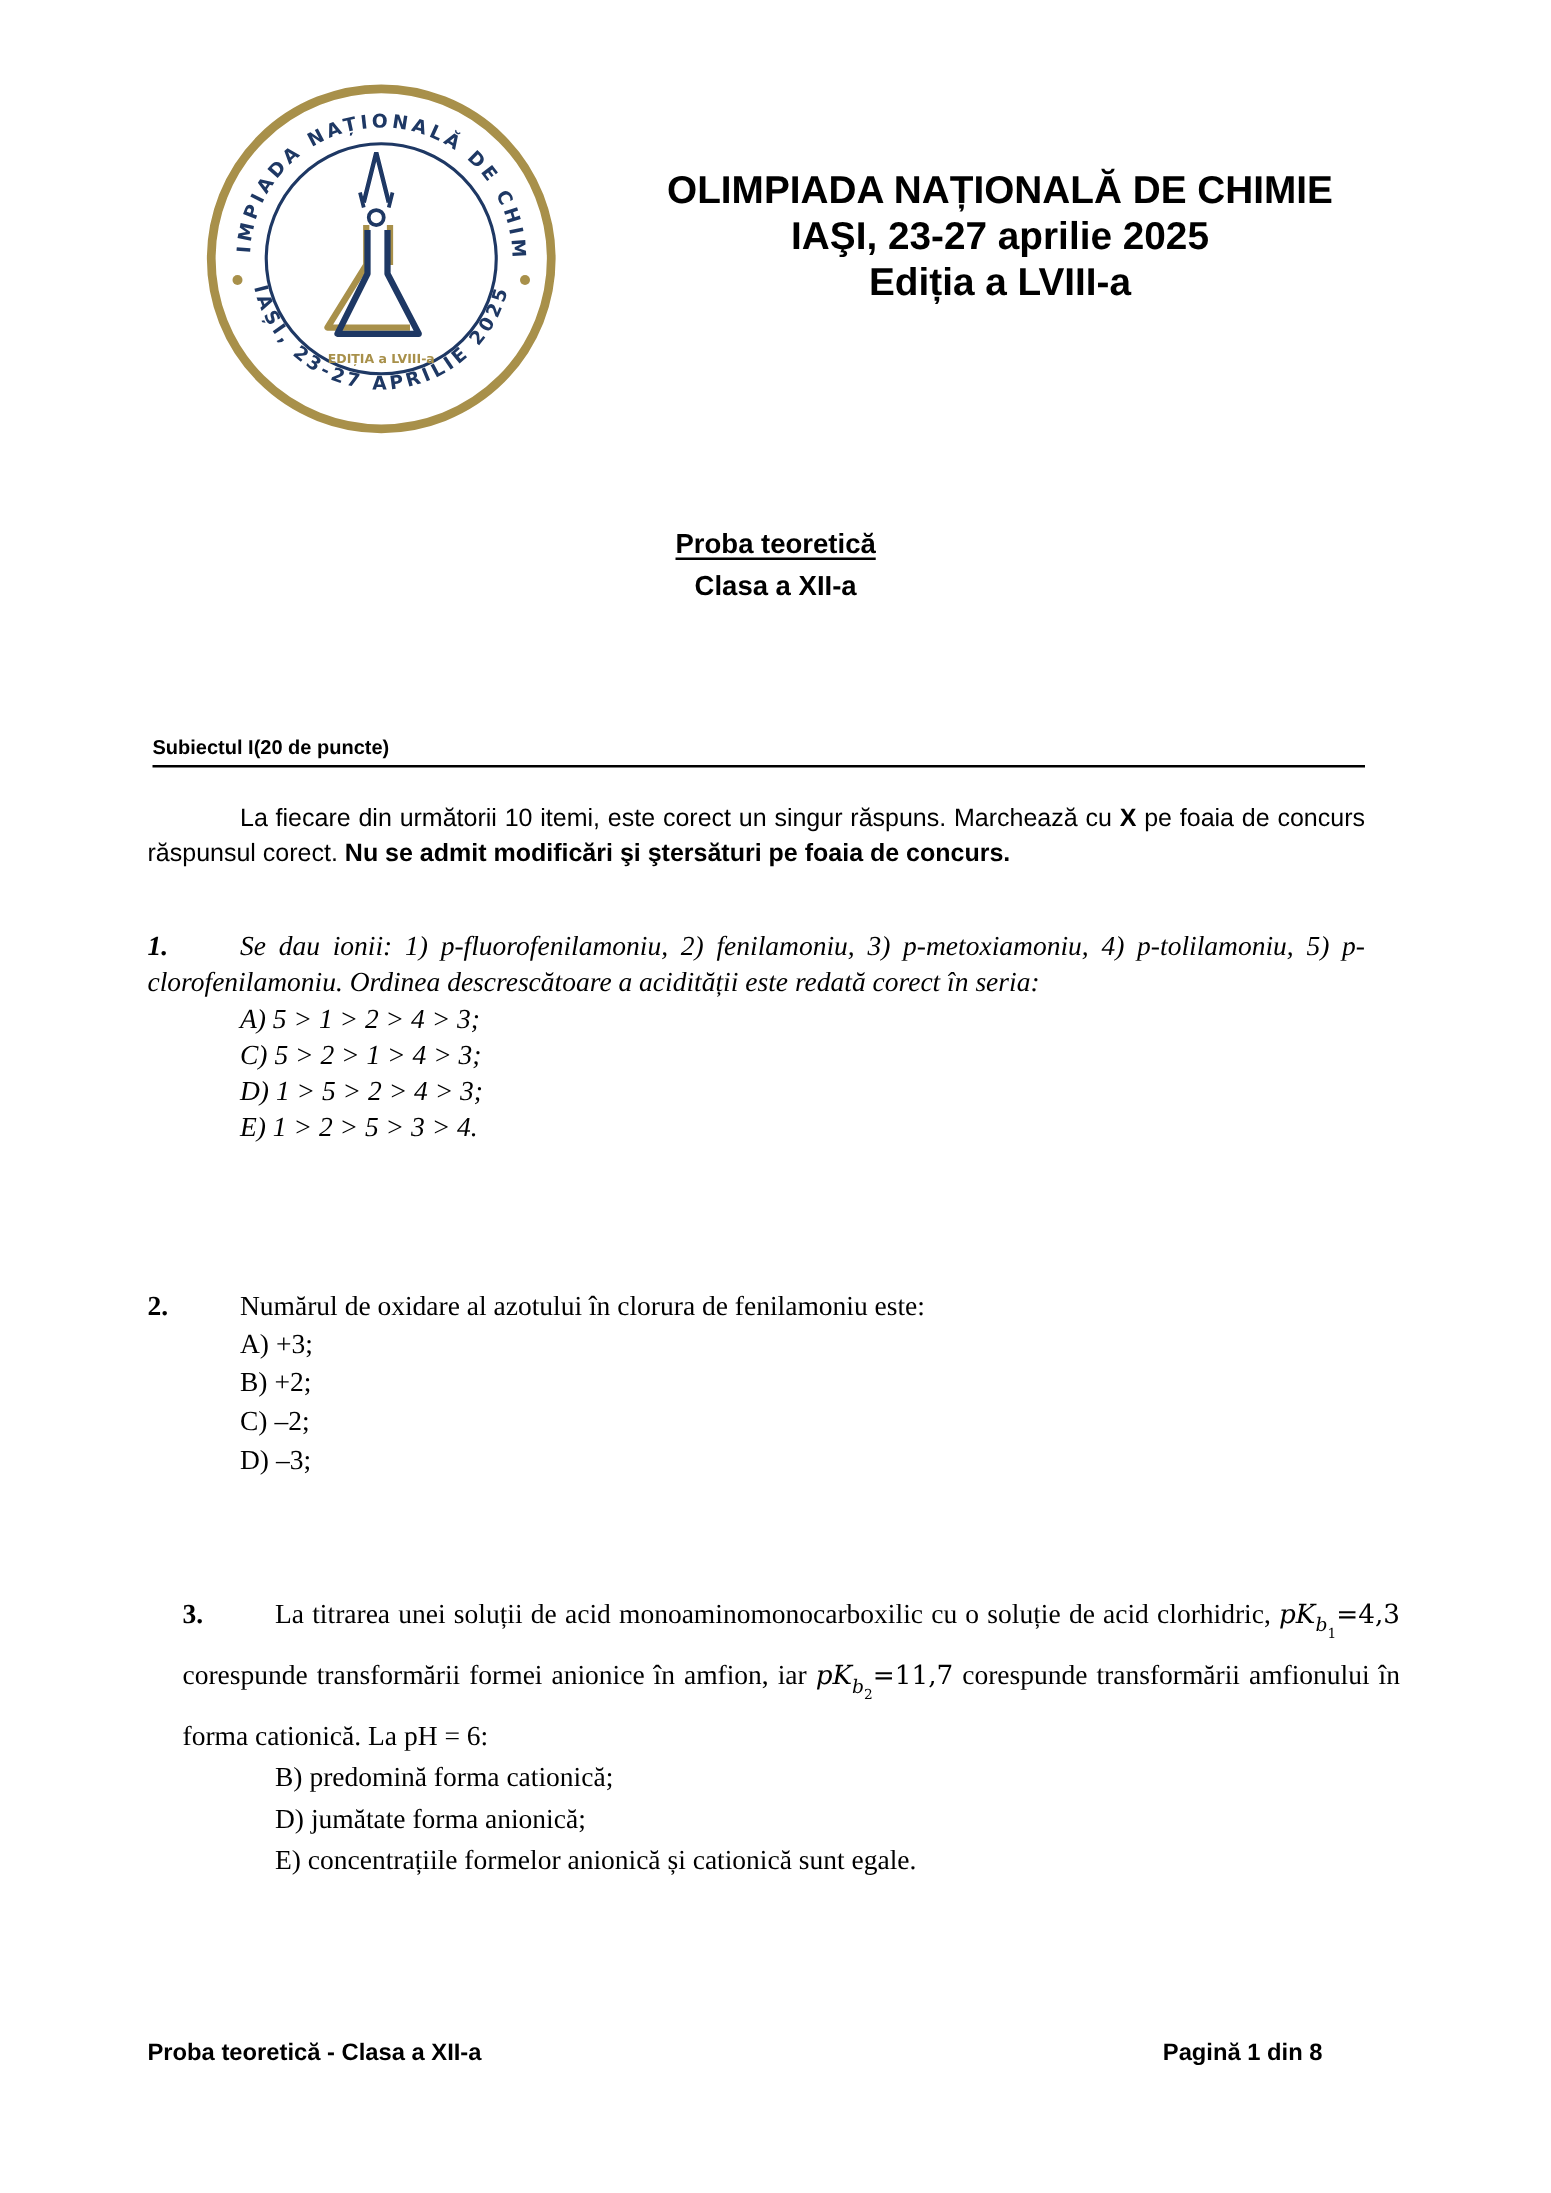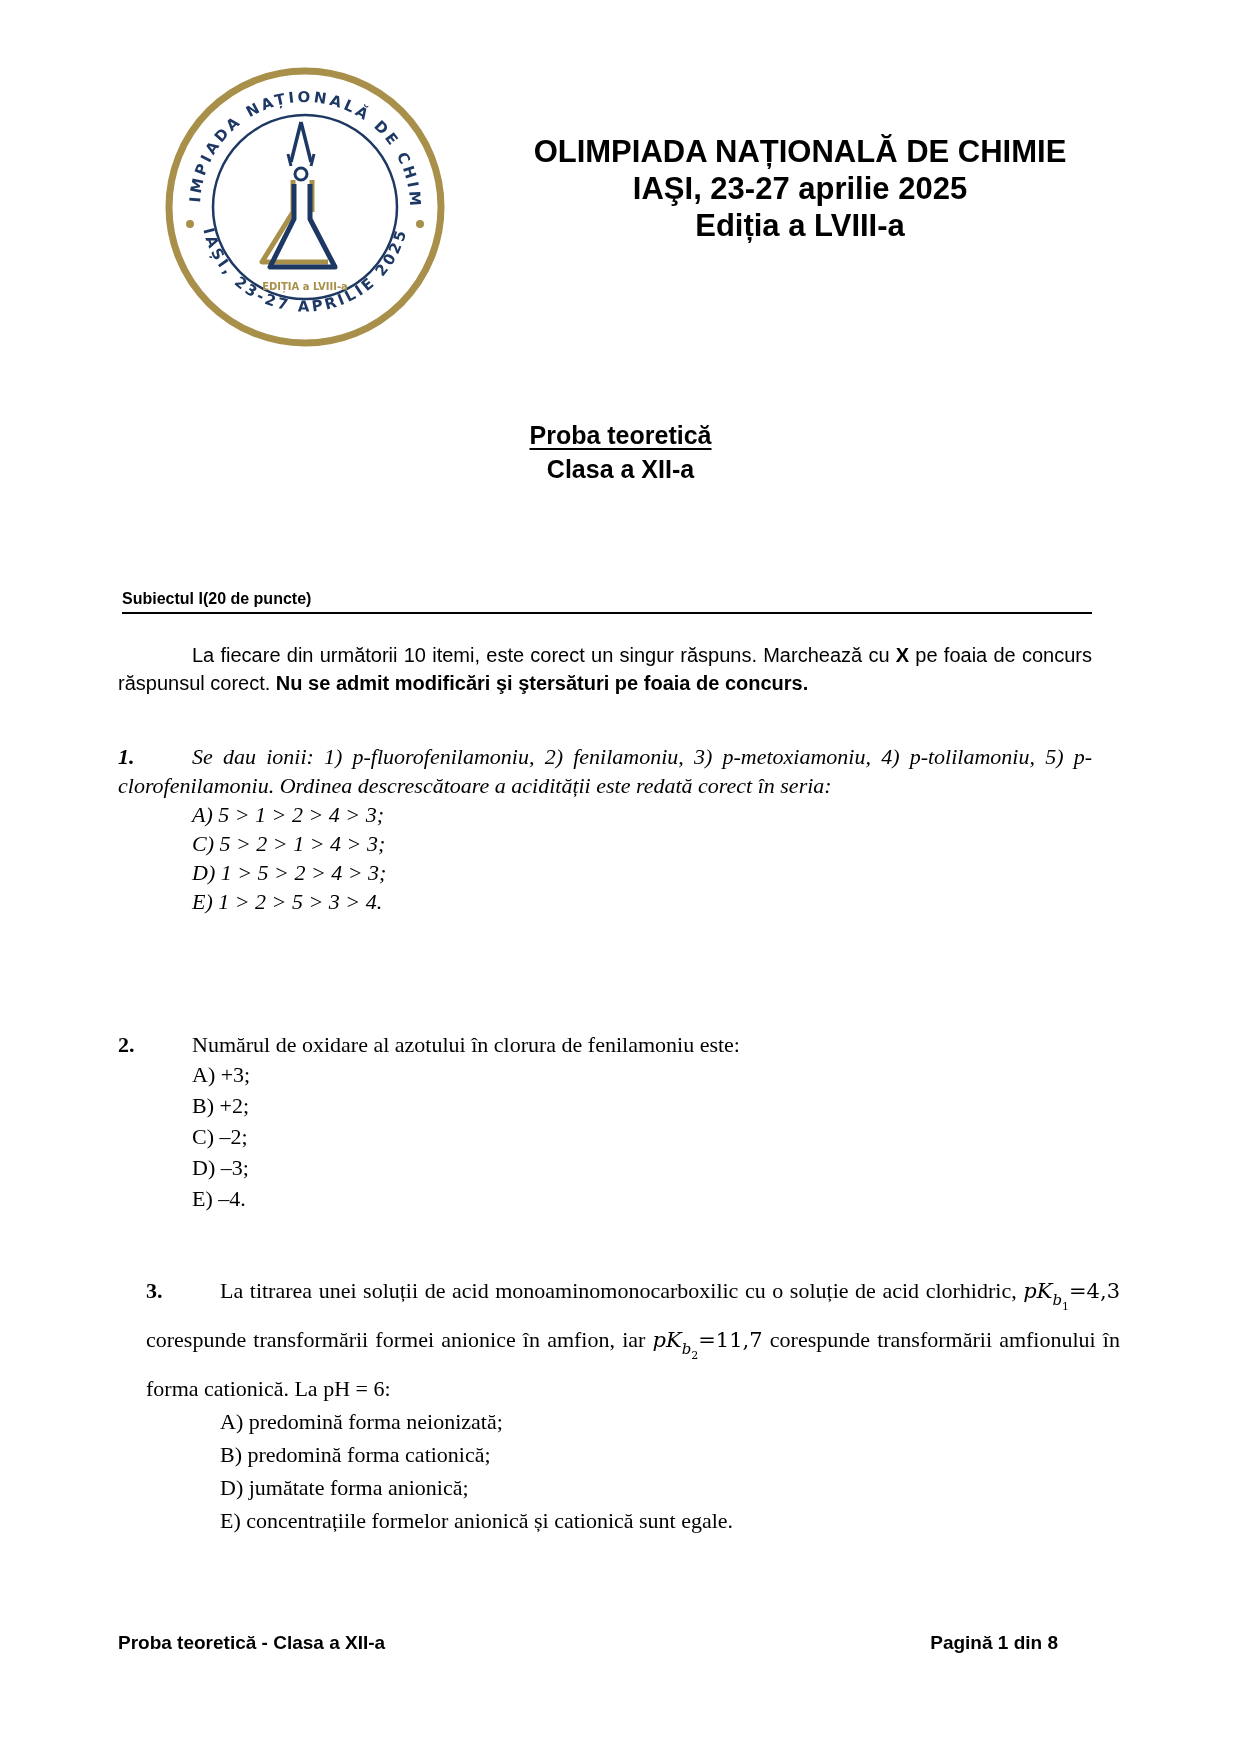--- a/index.html
+++ b/index.html
@@ -4,21 +4,21 @@
 <style>
   html, body { margin: 0; padding: 0; background: #ffffff; }
   body { width: 1241px; height: 1754px; position: relative; overflow: hidden; color: #000; }
 
   #logo { position: absolute; left: 160px; top: 62px; width: 290px; height: 290px; }
 
   .header { position: absolute; left: 480px; width: 640px; top: 133px; text-align: center;
             font-family: "Liberation Sans", sans-serif; font-weight: bold; font-size: 31px; line-height: 37px; }
 
   .exam { position: absolute; left: 0; width: 1241px; top: 418px; text-align: center;
-          font-family: "Liberation Sans", sans-serif; font-weight: bold; font-size: 25px; line-height: 34px; }
+          font-family: "Liberation Sans", sans-serif; font-weight: bold; font-size: 22px; line-height: 34px; }
   .exam .u { text-decoration: underline; text-decoration-thickness: 2px; text-underline-offset: 4px; }
 
   .subject { position: absolute; left: 122px; width: 970px; top: 587px;
              font-family: Liberation Sans, sans-serif; font-weight: bold; font-size: 16px; line-height: 24px;
              border-bottom: 2px solid #000; display: flex; justify-content: flex-start; padding-bottom: 1px; }
 
   .instr { position: absolute; left: 118px; width: 974px; top: 641px;
            font-family: "Liberation Sans", sans-serif; font-size: 20px; line-height: 28px; text-align: justify; }
   .instr .ind { display: inline-block; width: 74px; }
 
@@ -104,31 +104,29 @@
   </div>
 </div>
 
 <div class="q" id="q2">
   <div class="stem" style="text-align:left"><span class="num">2.</span><span>Numărul de oxidare al azotului în clorura de fenilamoniu este:</span></div>
   <div class="opts">
     <div class="opt">A) +3;</div>
     <div class="opt">B) +2;</div>
     <div class="opt">C) –2;</div>
     <div class="opt">D) –3;</div>
-    <div class="opt">E) –4.</div>
   </div>
 </div>
 
 <div class="q" id="q3">
   <div class="stem" style="line-height:33px; text-align-last:left;">
     <span class="num">3.</span><span>La titrarea unei soluții de acid monoaminomonocarboxilic cu o soluție de acid clorhidric,</span>
     <span class="math"><span>pK</span><sub><span>b</span><sub>1</sub></sub><span class="up">=4,3</span></span><span> corespunde transformării formei anionice în amfion, iar </span><span class="math"><span>pK</span><sub><span>b</span><sub>2</sub></sub><span class="up">=11,7</span></span><span> corespunde transformării amfionului în forma cationică. La pH = 6:</span>
   </div>
   <div class="opts">
-    <div class="opt">A) predomină forma neionizată;</div>
     <div class="opt">B) predomină forma cationică;</div>
     <div class="opt">D) jumătate forma anionică;</div>
     <div class="opt">E) concentrațiile formelor anionică și cationică sunt egale.</div>
   </div>
 </div>
 
 <div class="footer">
   <div>Proba teoretică - Clasa a XII-a</div>
   <div class="right">Pagină 1 din 8</div>
 </div>

